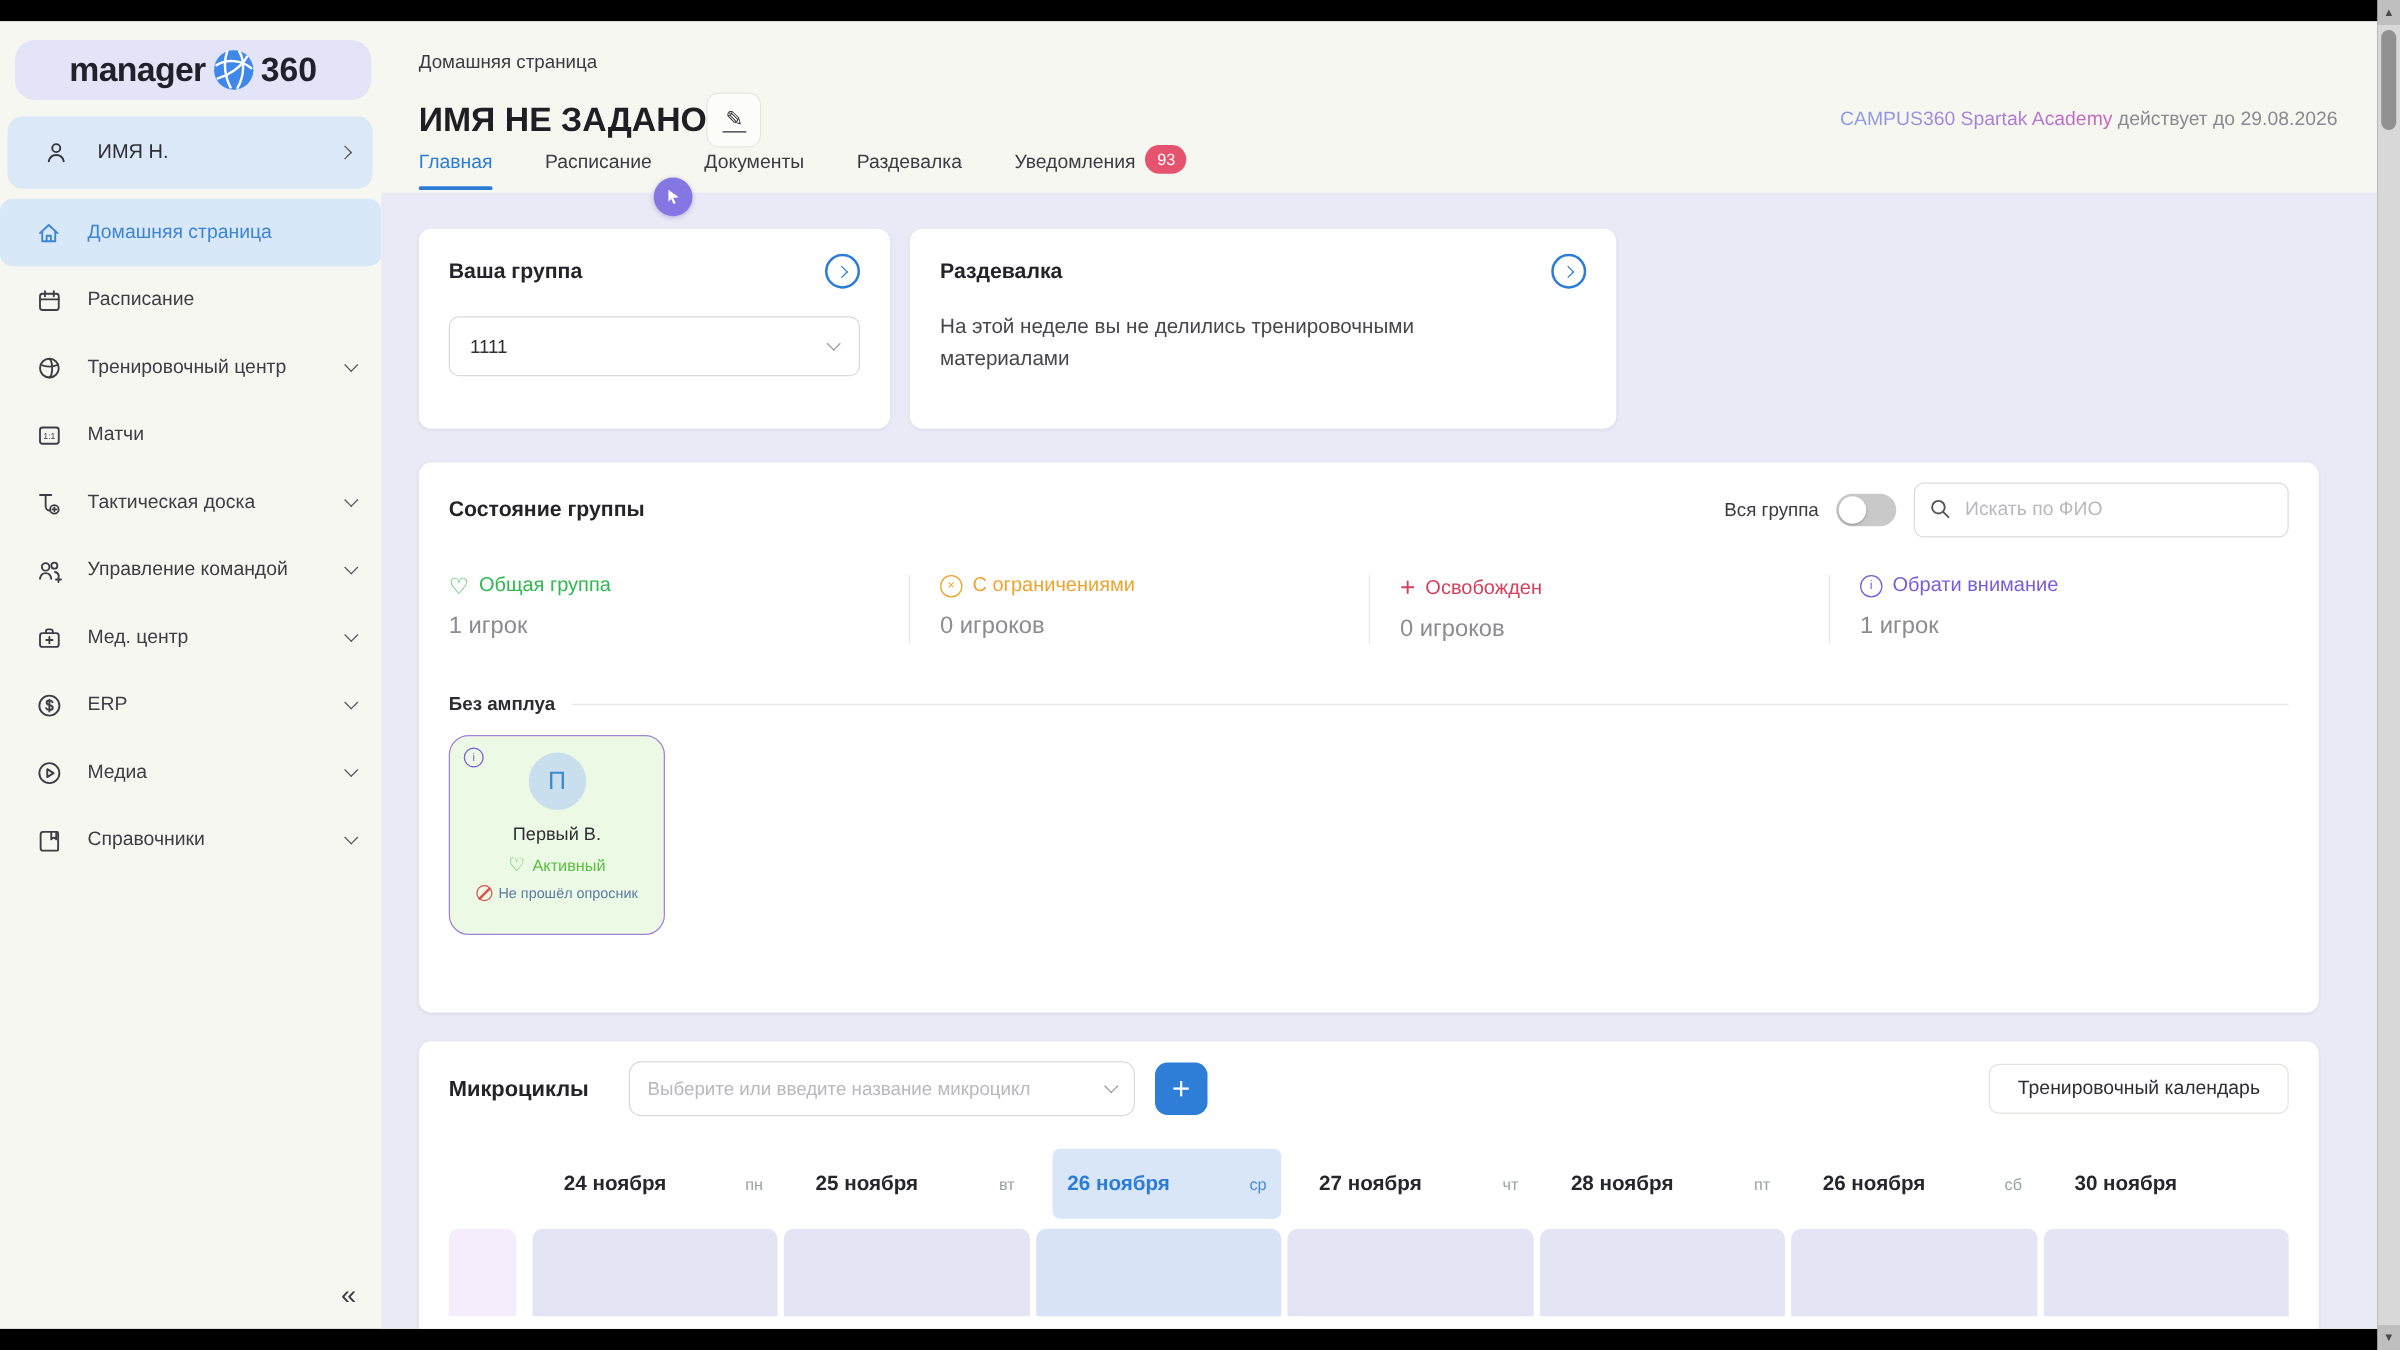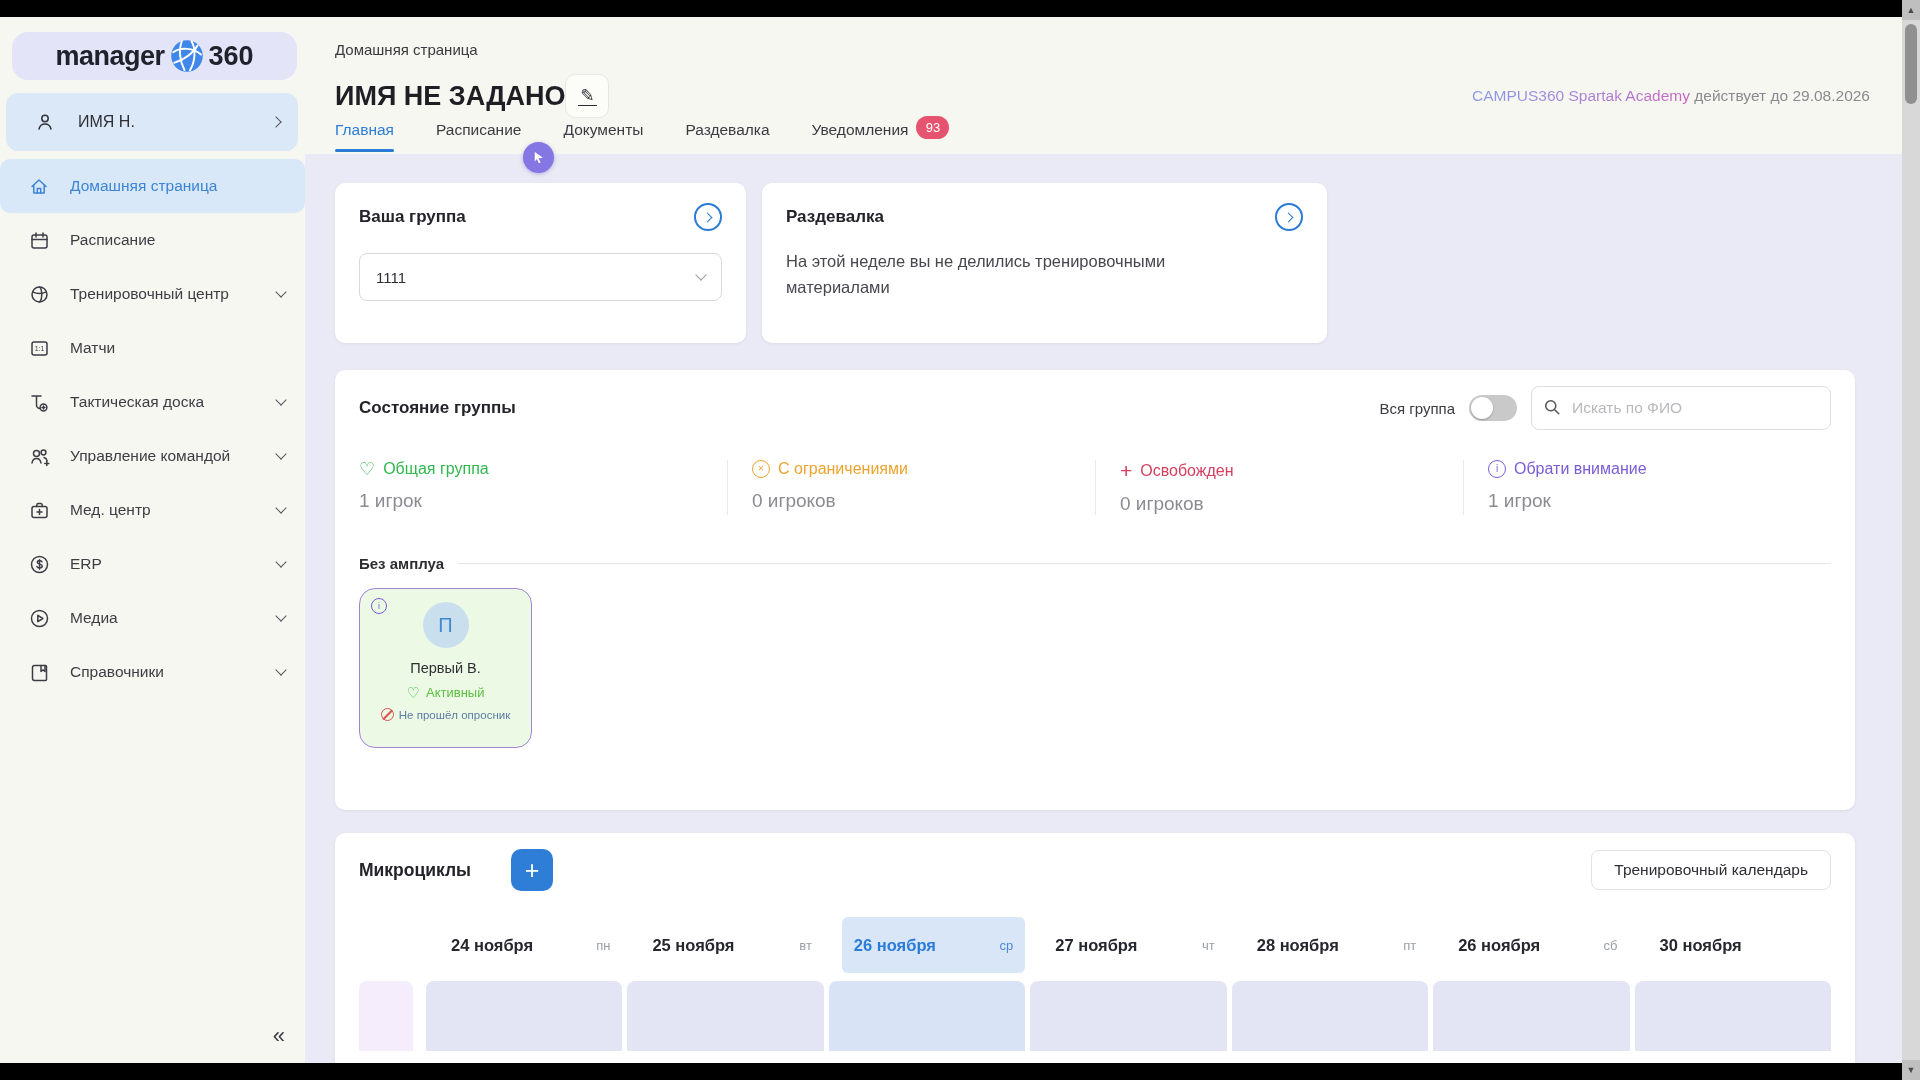--- a/index.html
+++ b/index.html
@@ -61,21 +61,21 @@
 
   
   .cursor-badge { position:absolute; left:523px; top:194px; width:31px; height:31px; border-radius:50%;
                   background:#8476e3; display:flex; align-items:center; justify-content:center; z-index:20;
                   box-shadow:0 1px 4px rgba(80,70,180,.35); }
 
   
   .card { background:#fff; border-radius:10px; box-shadow:0 1px 3px rgba(40,40,80,.07); }
 
   .cards-row { display:flex; gap:16px; }
-  .card.group-card { width:411px; height:160px; padding:20px 24px; }
+  .card.group-card { width:377px; height:160px; padding:20px 24px; }
   .card.locker-card { width:565px; height:160px; padding:20px 24px; }
   .card-head { display:flex; align-items:center; justify-content:space-between; }
   .card-title { font-size:17px; font-weight:700; color:#232329; }
   .circle-arrow { width:28px; height:28px; border:2px solid #2b7cd6; border-radius:50%; cursor:pointer;
                   display:flex; align-items:center; justify-content:center; }
   .circle-arrow .chev { border-color:#2b7cd6; width:7px; height:7px; margin-left:-2px; }
   .select-box { margin-top:22px; height:48px; border:1px solid #d9d9d9; border-radius:8px; background:#fff;
                 display:flex; align-items:center; justify-content:space-between; padding:0 16px; cursor:pointer; }
   .select-box .val { font-size:15px; color:#2e2e33; }
   .select-box .chev { border-color:#9a9aa0; }
@@ -407,20 +407,24 @@
             <div class="player-warning">
               <span class="no-sign"></span>
               <span>Не прошёл опросник</span>
             </div>
           </div>
         </div>
 
         <div class="card micro-card">
           <div class="micro-head">
             <span class="micro-title">Микроциклы</span>
+            <div class="micro-select">
+              <span class="ph">Выберите или введите название микроцикл</span>
+              <span class="chev down"></span>
+            </div>
             <button class="add-btn">+</button>
             <button class="cal-btn">Тренировочный календарь</button>
           </div>
 
           <div class="days-grid">
             <div></div>
             <div class="day-head">
                 <span class="d">24 ноября</span>
                 <span class="w">пн</span>
               </div>

